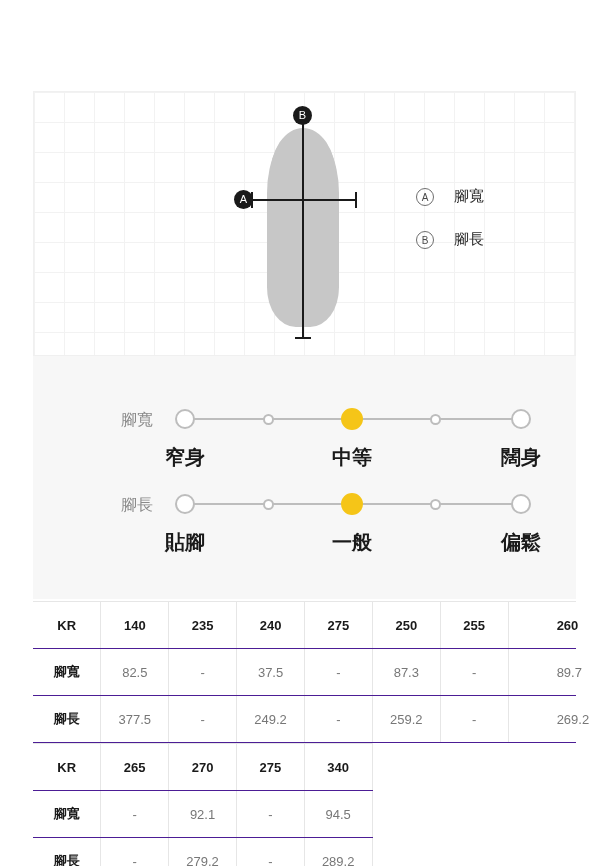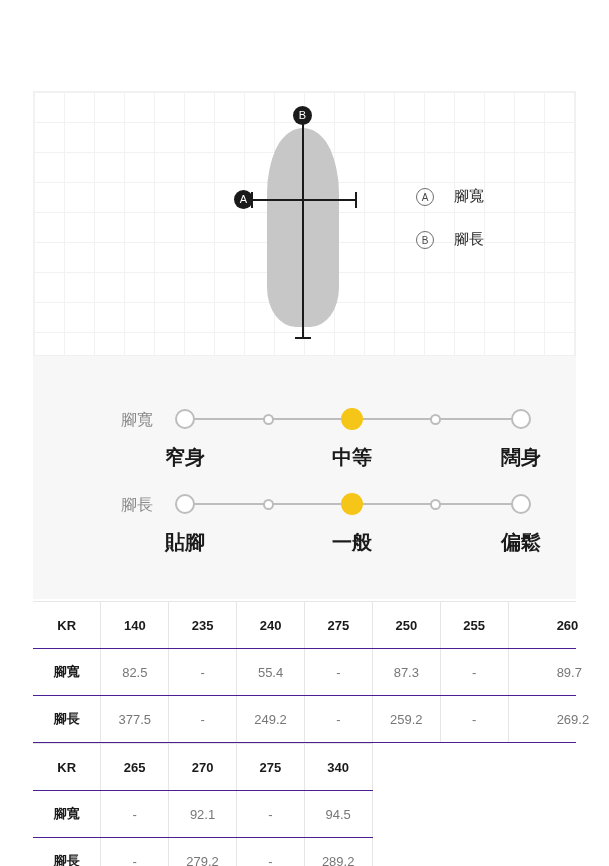--- a/index.html
+++ b/index.html
@@ -327,21 +327,21 @@
         <td>240</td>
         <td>275</td>
         <td>250</td>
         <td>255</td>
         <td>260</td>
       </tr>
       <tr>
         <td>腳寬</td>
         <td>82.5</td>
         <td>-</td>
-        <td>55.4</td>
+        <td>37.5</td>
         <td>-</td>
         <td>87.3</td>
         <td>-</td>
         <td>89.7</td>
       </tr>
       <tr>
         <td>腳長</td>
         <td>377.5</td>
         <td>-</td>
         <td>249.2</td>

